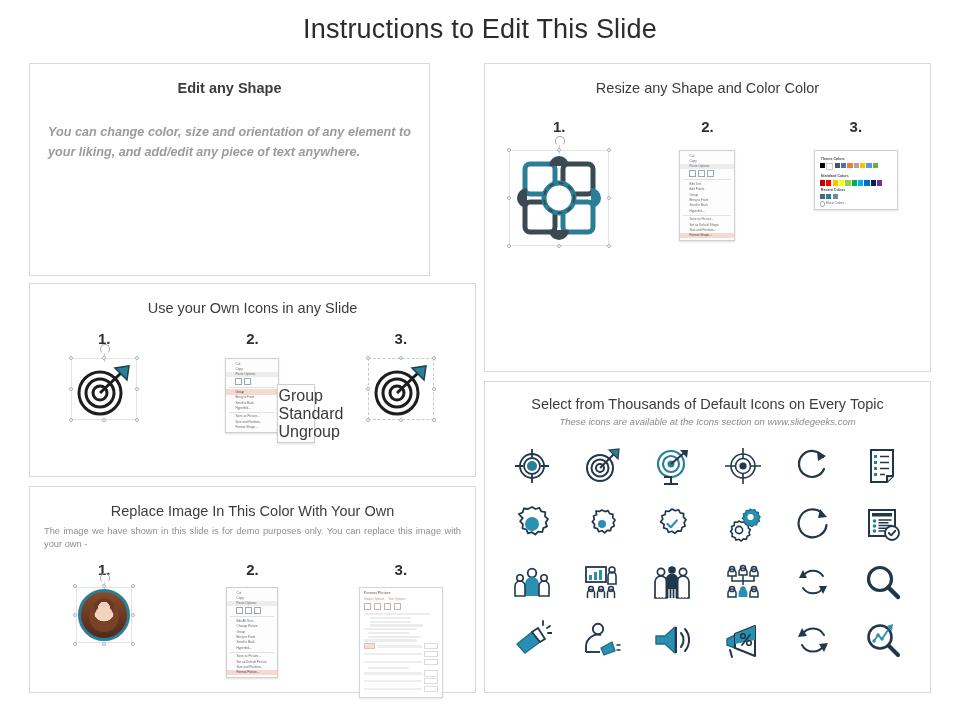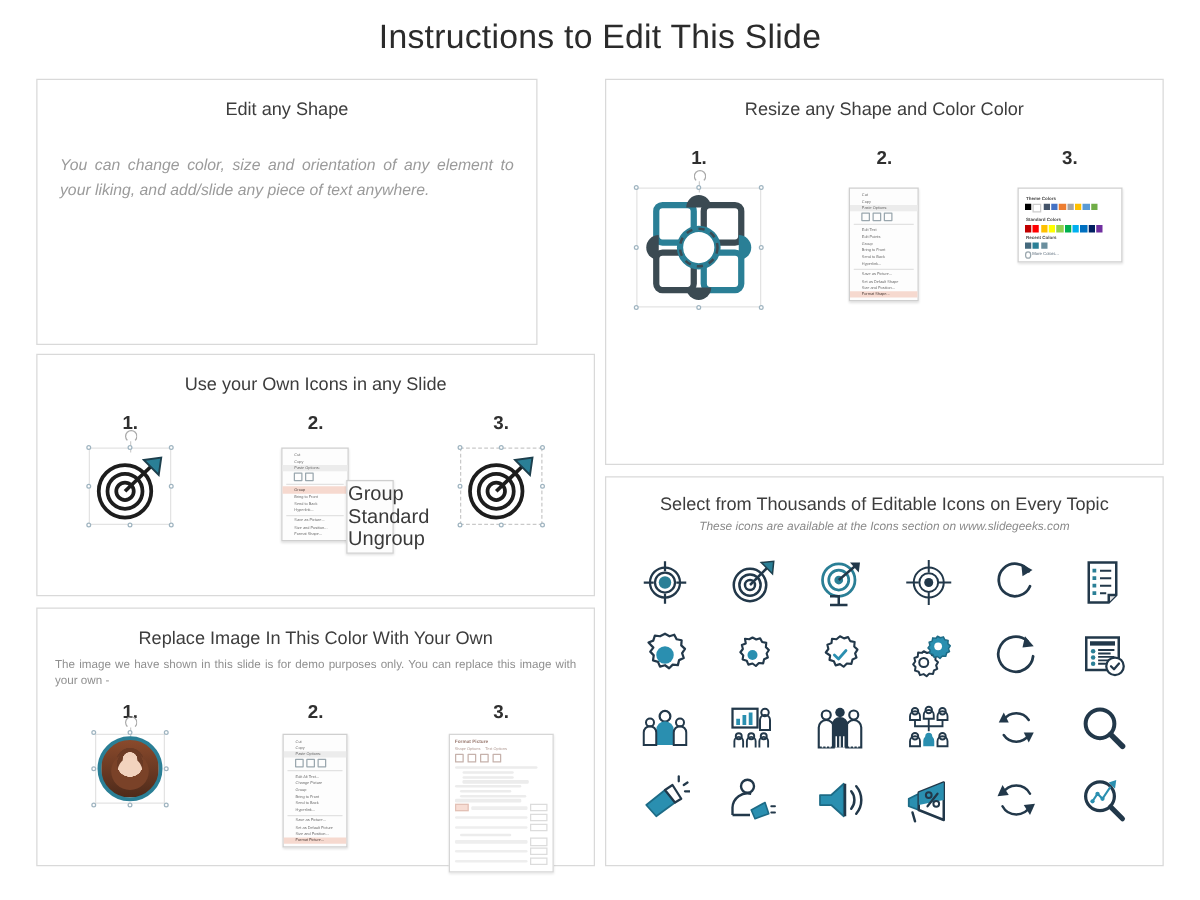--- a/index.html
+++ b/index.html
@@ -35,21 +35,21 @@
   }
   .panel-sub{
     font-size:9.5px;
     color:#8a8a8a;
     font-style:italic;
     text-align:center;
     margin-top:4px;
   }
 
   
-  #panelA{left:29px;top:63px;width:401px;height:213px;}
+  #panelA{left:29px;top:63px;width:401px;height:213px;font-weight:bold;}
   .para{
     font-style:italic;
     color:#9b9b9b;
     font-size:12.6px;
     line-height:20px;
     text-align:justify;
     margin:0 18px;
   }
   .para.first{margin-top:28px;}
   .para.second{margin-top:26px;}
@@ -177,21 +177,21 @@
 </style>
 </head>
 <body>
 
 <div class="slide">
 
   <div class="page-title">Instructions to Edit This Slide</div>
 
   <div class="panel" id="panelA">
     <div class="panel-title">Edit any Shape</div>
-    <div class="para second">You can change color, size and orientation of any element to your liking, and add/slide any piece of text anywhere.</div>
+    <div class="para second">You can change color, size and orientation of any element to your liking, and add/edit any piece of text anywhere.</div>
   </div>
 
   <div class="panel" id="panelB">
     <div class="panel-title">Use your Own Icons in any Slide</div>
 
     <div class="numrow" style="margin-top:14px;">
       <div class="numcell"><span class="numlabel">1.</span></div>
       <div class="numcell"><span class="numlabel">2.</span></div>
       <div class="numcell"><span class="numlabel">3.</span></div>
     </div>
@@ -528,21 +528,21 @@
               <i style="background:#2a7f96"></i>
               <i style="background:#6b8f9e"></i>
           </div>
           <div class="cp-more">More Colors...</div>
         </div>
       </div>
     </div>
   </div>
 
   <div class="panel" id="panelE">
-    <div class="panel-title" style="margin-top:14px;">Select from Thousands of Editable Icons on Every Topic</div>
+    <div class="panel-title" style="margin-top:14px;">Select from Thousands of Default Icons on Every Topic</div>
     <div class="panel-sub">These icons are available  at the Icons section on  www.slidegeeks.com</div>
 
     <div class="icongrid">
 
       <div class="icon-cell">
         <svg width="40" height="40" viewBox="0 0 40 40">
           <g fill="none" stroke="#22384a" stroke-width="1.8">
             <circle cx="20" cy="20" r="12"></circle>
               <circle cx="20" cy="20" r="8"></circle>
             <path d="M20 3v8M20 29v8M3 20h8M29 20h8"></path>

